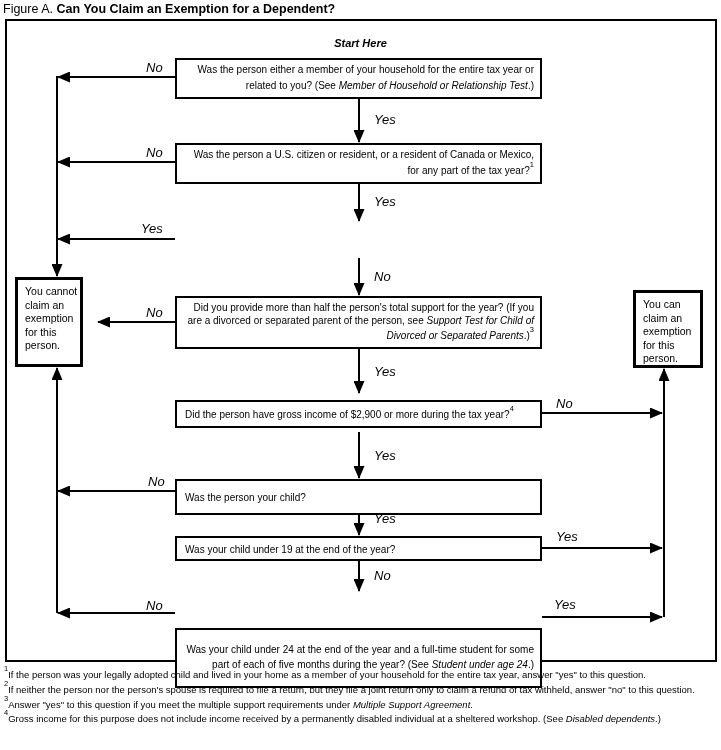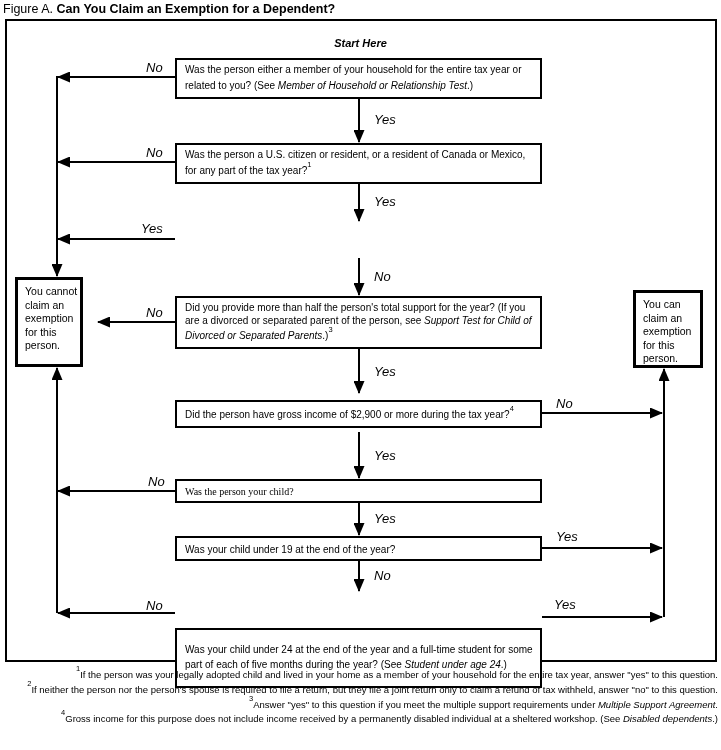--- a/index.html
+++ b/index.html
@@ -7,29 +7,29 @@
        font-family:"Liberation Sans",sans-serif;color:#000;overflow:hidden;}
   .title{position:absolute;left:3px;top:2px;font-size:12.5px;white-space:nowrap;}
   .t-prefix{font-weight:normal;}
   .t-main{font-weight:bold;}
   .frame{position:absolute;left:5px;top:19px;width:712px;height:643px;
          border:2px solid #000;box-sizing:border-box;}
   .start-here{position:absolute;left:0;top:37px;width:721px;text-align:center;
               font-style:italic;font-weight:bold;font-size:11px;}
   svg.connectors{position:absolute;left:0;top:0;width:721px;height:750px;}
   .qbox{position:absolute;left:175px;width:367px;border:2px solid #000;
-        box-sizing:border-box;background:#fff;display:flex;align-items:center;}
+        box-sizing:border-box;background:#fff;display:flex;align-items:center;text-align:right;}
   .qbox p{margin:0;padding:2px 6px 2px 8px;font-size:10px;line-height:12.5px;}
   .qbox i{font-style:italic;}
   .qbox sup,.fn sup{font-size:7.5px;position:relative;top:-3px;}
   .obox{position:absolute;border:3px solid #000;box-sizing:border-box;background:#fff;
         font-size:10.5px;line-height:13.5px;padding:5px 2px 2px 7px;}
   .lbl{position:absolute;font-style:italic;font-size:13px;white-space:nowrap;}
   .footnotes{position:absolute;left:4px;top:666px;width:714px;font-size:9.5px;line-height:11.6px;}
-  .fn{padding-left:8px;text-indent:-8px;text-align:right;}
+  .fn{padding-left:8px;text-indent:-8px;}
   .fn i{font-style:italic;}
 </style>
 </head>
 <body>
 
 <div id="fig">
 
   <div class="title">
     <span class="t-prefix">Figure A.</span>
     <span class="t-main">Can You Claim an Exemption for a Dependent?</span>
@@ -78,21 +78,21 @@
   </div>
   <div class="qbox" style="top:143px;height:41px;">
     <p><span>Was the person a U.S. citizen or resident, or a resident of Canada or Mexico, for any part of the tax year?</span><i></i><span></span><sup>1</sup></p>
   </div>
   <div class="qbox" style="top:296px;height:53px;">
     <p><span>Did you provide more than half the person's total support for the year? (If you are a divorced or separated parent of the person, see </span><i>Support Test for Child of Divorced or Separated Parents</i><span>.)</span><sup>3</sup></p>
   </div>
   <div class="qbox" style="top:400px;height:28px;">
     <p><span>Did the person have gross income of $2,900 or more during the tax year?</span><i></i><span></span><sup>4</sup></p>
   </div>
-  <div class="qbox" style="top:479px;height:24px;font-family:Liberation Serif, serif;">
+  <div class="qbox" style="top:479px;height:36px;">
     <p><span>Was the person your child?</span><i></i><span></span><sup></sup></p>
   </div>
   <div class="qbox" style="top:536px;height:25px;">
     <p><span>Was your child under 19 at the end of the year?</span><i></i><span></span><sup></sup></p>
   </div>
   <div class="qbox" style="top:628px;height:60px;">
     <p><span>Was your child under 24 at the end of the year and a full-time student for some part of each of five months during the year? (See </span><i>Student under age 24</i><span>.)</span><sup></sup></p>
   </div>
 
   <div class="obox" style="left:15px;top:277px;width:68px;height:90px;">You cannot claim an exemption for this person.</div>

